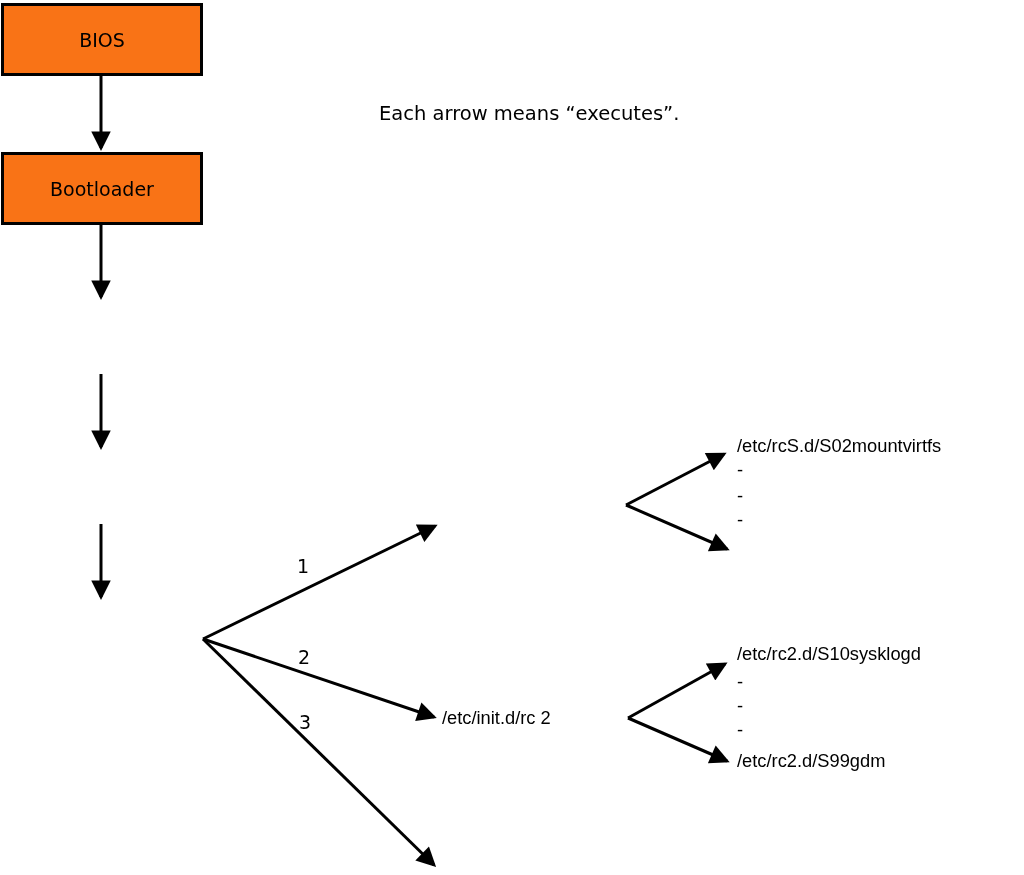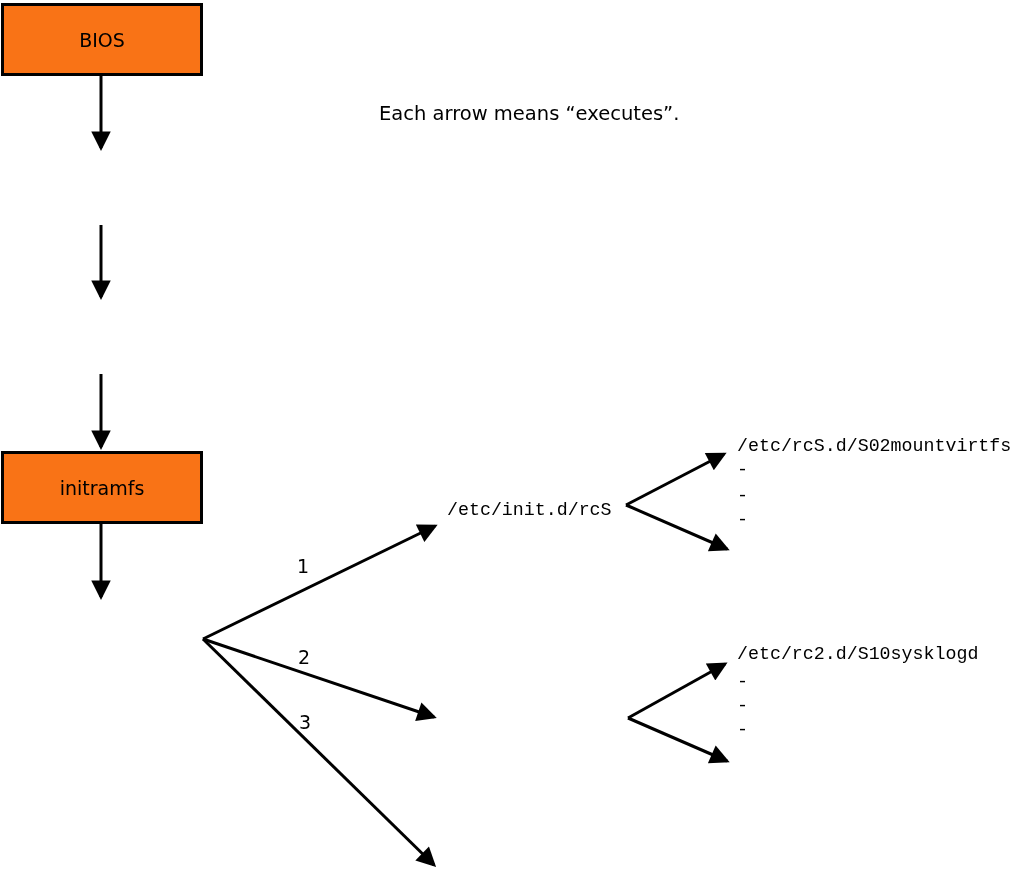--- a/index.html
+++ b/index.html
@@ -33,21 +33,21 @@
     background: #f97316;
     display: flex;
     align-items: center;
     justify-content: center;
     font-size: 19px;
     line-height: 22px;
     white-space: pre;
   }
   .mono {
     position: absolute;
-    font-family: Liberation Mono, monospace;
+    font-family: Liberation Sans, sans-serif;
     font-size: 18.3px;
     line-height: 22px;
     white-space: pre;
   }
   .numlabel {
     position: absolute;
     font-size: 19px;
     line-height: 22px;
   }
   .caption {
@@ -86,34 +86,35 @@
 
     <line x1="628" y1="718" x2="725" y2="664" stroke="#000" stroke-width="3" marker-end="url(#ah)"></line>
     <line x1="628" y1="718" x2="727" y2="761" stroke="#000" stroke-width="3" marker-end="url(#ah)"></line>
   </svg>
 
   <div class="caption">Each arrow means “executes”.</div>
 
   <div class="fbox" style="top:3px">
     <span>BIOS</span>
   </div>
-  <div class="fbox" style="top:451px">
-    <span>initramfs</span>
+  <div class="fbox" style="top:152px">
+    <span>Bootloader</span>
   </div>
 
   <div class="numlabel" style="left:297px; top:555px">1</div>
   <div class="numlabel" style="left:298px; top:646px">2</div>
   <div class="numlabel" style="left:299px; top:711px">3</div>
 
-  <div class="mono" style="left:447px; top:499px">/etc/init.d/rcS</div>
+  <div class="mono" style="left:442px; top:707px">/etc/init.d/rc 2</div>
   <div class="mono" style="left:448px; top:876px">getty</div>
 
   <div class="mono" style="left:737px; top:435px">/etc/rcS.d/S02mountvirtfs</div>
   <div class="mono" style="left:737px; top:459px">-</div>
   <div class="mono" style="left:737px; top:485px">-</div>
   <div class="mono" style="left:737px; top:509px">-</div>
 
   <div class="mono" style="left:737px; top:643px">/etc/rc2.d/S10sysklogd</div>
   <div class="mono" style="left:737px; top:671px">-</div>
   <div class="mono" style="left:737px; top:695px">-</div>
   <div class="mono" style="left:737px; top:719px">-</div>
+  <div class="mono" style="left:737px; top:750px">/etc/rc2.d/S99gdm</div>
 
 </div>
 
 </body></html>

